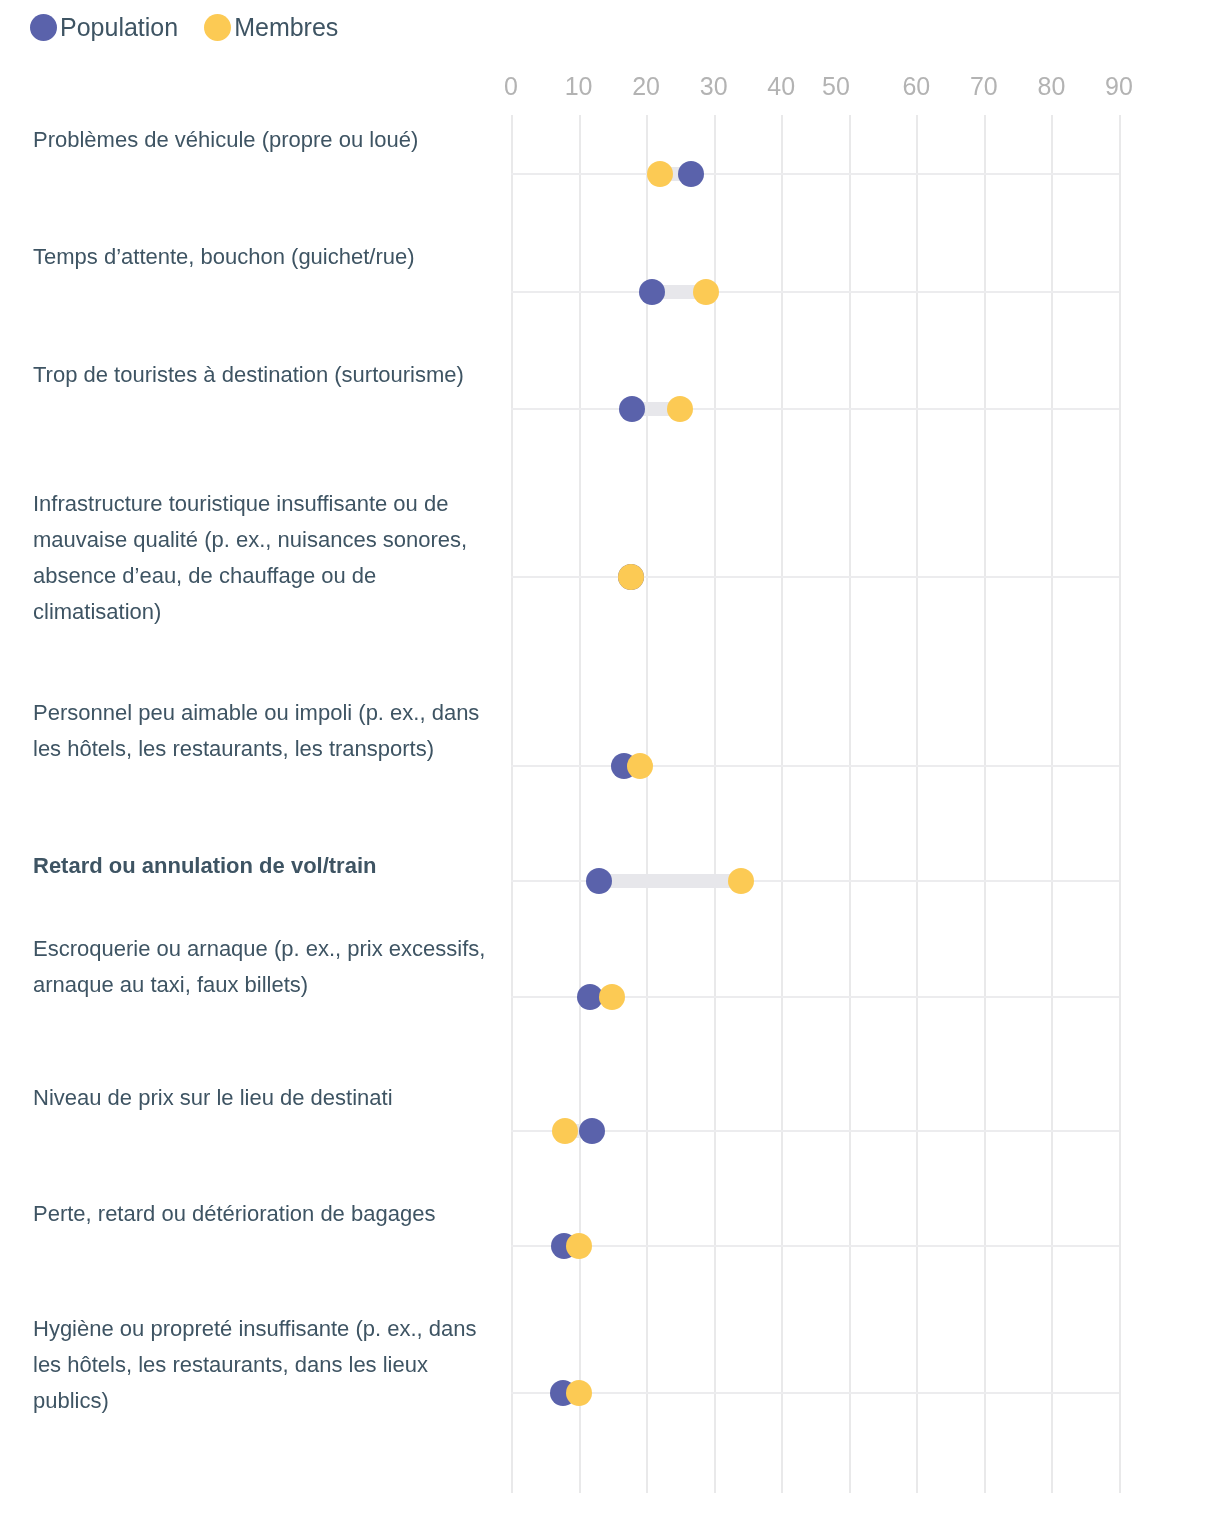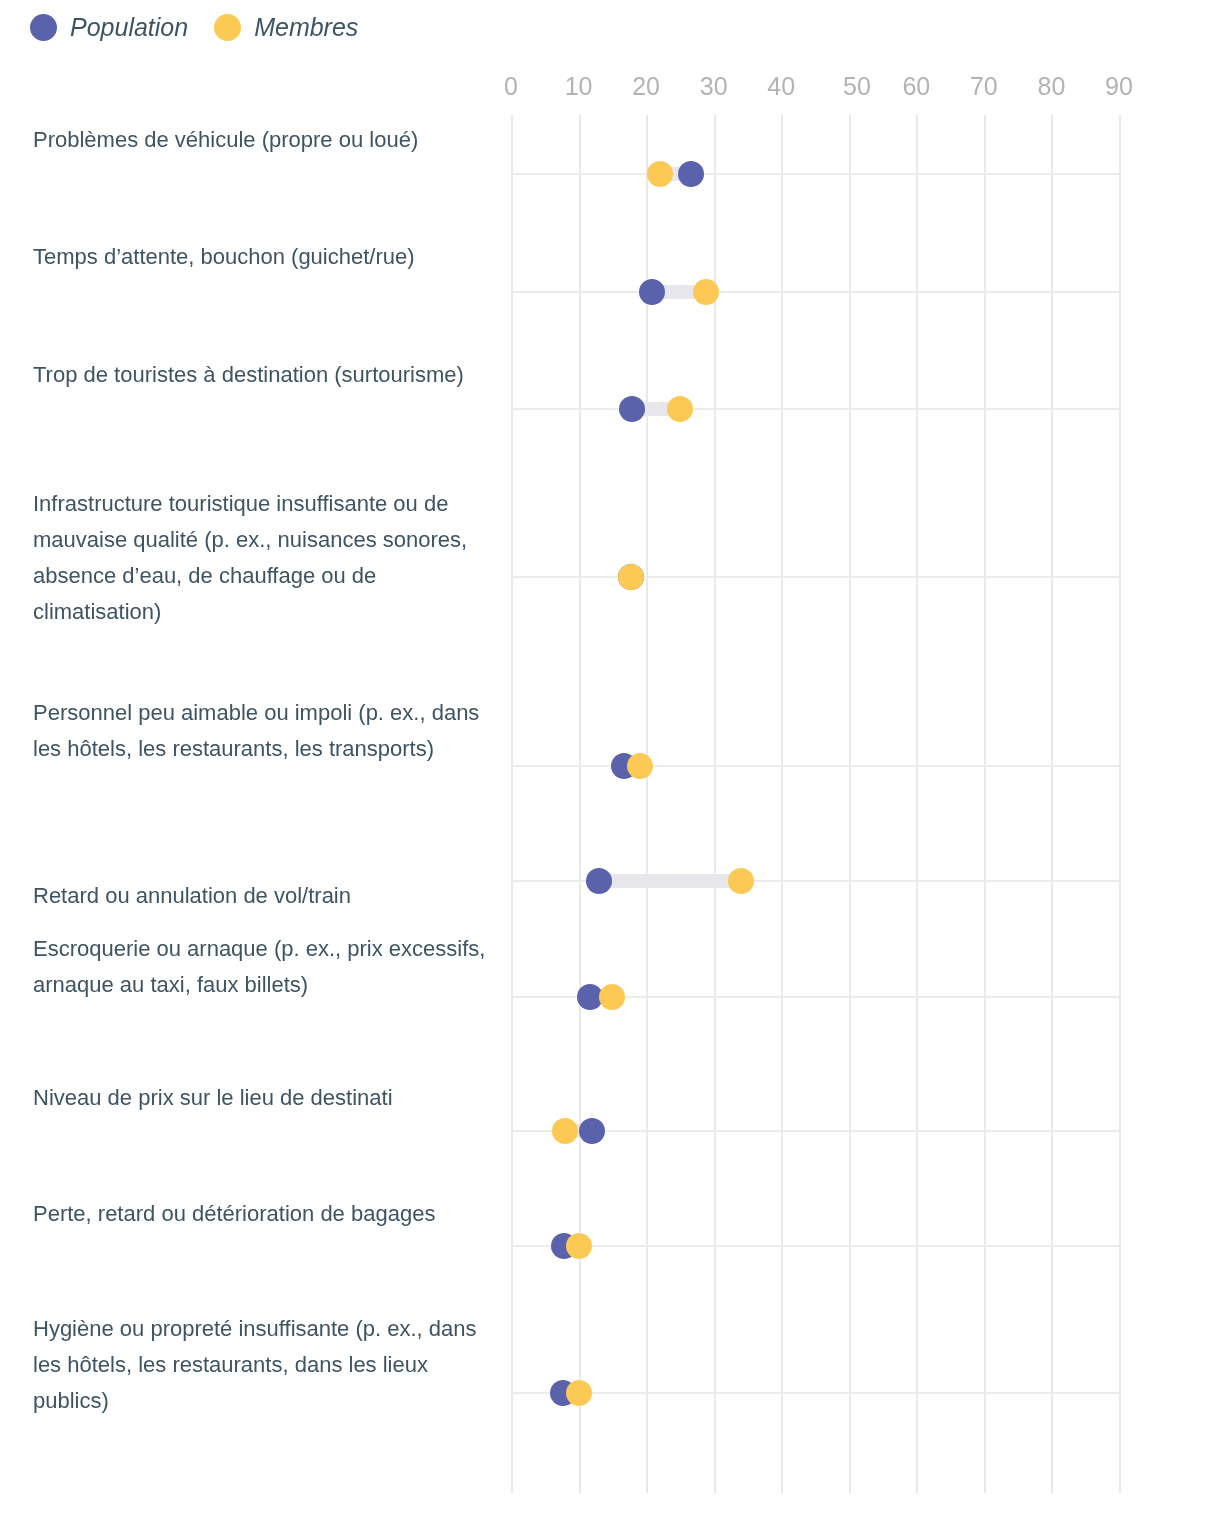--- a/index.html
+++ b/index.html
@@ -18,22 +18,21 @@
   .legend {
     position: absolute;
     left: 30px; top: 14px;
     display: flex;
     align-items: center;
     gap: 26px;
   }
   .legend-item {
     display: flex;
     align-items: center;
-    gap: 13px;
-    font-style: italic;
+    gap: 3px;
   }
   .legend-swatch {
     width: 27px; height: 27px;
     border-radius: 50%;
     display: block;
     flex: 0 0 auto;
   }
   .legend-label {
     font-size: 25px;
     color: #3e5463;
@@ -124,21 +123,21 @@
       <div class="xtick-label" style="left: 0px;">0</div>
       <div class="vgrid" style="left: 67.55px; background: rgb(233, 233, 234);"></div>
       <div class="xtick-label" style="left: 67.55px;">10</div>
       <div class="vgrid" style="left: 135.1px; background: rgb(233, 233, 234);"></div>
       <div class="xtick-label" style="left: 135.1px;">20</div>
       <div class="vgrid" style="left: 202.65px; background: rgb(233, 233, 234);"></div>
       <div class="xtick-label" style="left: 202.65px;">30</div>
       <div class="vgrid" style="left: 270.2px; background: rgb(233, 233, 234);"></div>
       <div class="xtick-label" style="left: 270.2px; text-align: center;">40</div>
       <div class="vgrid" style="left: 337.75px; background: rgb(233, 233, 234);"></div>
-      <div class="xtick-label" style="left: 346px;">50</div>
+      <div class="xtick-label" style="left: 325px;">50</div>
       <div class="vgrid" style="left: 405.3px; background: rgb(233, 233, 234);"></div>
       <div class="xtick-label" style="left: 405.3px;">60</div>
       <div class="vgrid" style="left: 472.85px; background: rgb(233, 233, 234);"></div>
       <div class="xtick-label" style="left: 472.85px; text-align: right;">70</div>
       <div class="vgrid" style="left: 540.4px; background: rgb(233, 233, 234);"></div>
       <div class="xtick-label" style="left: 540.4px;">80</div>
       <div class="vgrid" style="left: 607.95px; background: rgb(233, 233, 234);"></div>
       <div class="xtick-label" style="left: 607.95px;">90</div>
       <div class="hgrid" style="top: 58px;"></div>
       <div class="connector" style="left: 148.61px; width: 31.073px; top: 59px; background: rgb(231, 231, 235);"></div>
@@ -179,19 +178,19 @@
       <div class="connector" style="left: 52.0135px; width: 16.212px; top: 1278px; background: rgb(231, 231, 235);"></div>
       <div class="dot dot-pop" title="7.7" style="left: 52.0135px; top: 1278px;"></div>
       <div class="dot dot-mem" title="10.1" style="left: 68.2255px; top: 1278px;"></div>
     </div>
   <div id="labels-layer">
       <div class="cat-label" style="top: 122px;">Problèmes de véhicule (propre ou loué)</div>
       <div class="cat-label" style="top: 239px;">Temps d’attente, bouchon (guichet/rue)</div>
       <div class="cat-label" style="top: 357px;">Trop de touristes à destination (surtourisme)</div>
       <div class="cat-label" style="top: 473px; margin-top: 13px;">Infrastructure touristique insuffisante ou de mauvaise qualité (p. ex., nuisances sonores, absence d’eau, de chauffage ou de climatisation)</div>
       <div class="cat-label" style="top: 695px;">Personnel peu aimable ou impoli (p. ex., dans les hôtels, les restaurants, les transports)</div>
-      <div class="cat-label" style="top: 878px;">Retard ou annulation de vol/train</div>
+      <div class="cat-label" style="top: 848px; font-weight: bold;">Retard ou annulation de vol/train</div>
       <div class="cat-label" style="top: 931px;">Escroquerie ou arnaque (p. ex., prix excessifs, arnaque au taxi, faux billets)</div>
       <div class="cat-label" style="top: 1080px;">Niveau de prix sur le lieu de destinati</div>
       <div class="cat-label" style="top: 1196px;">Perte, retard ou détérioration de bagages</div>
       <div class="cat-label" style="top: 1311px;">Hygiène ou propreté insuffisante (p. ex., dans les hôtels, les restaurants, dans les lieux publics)</div>
     </div>
 </div>
 
 </body></html>

